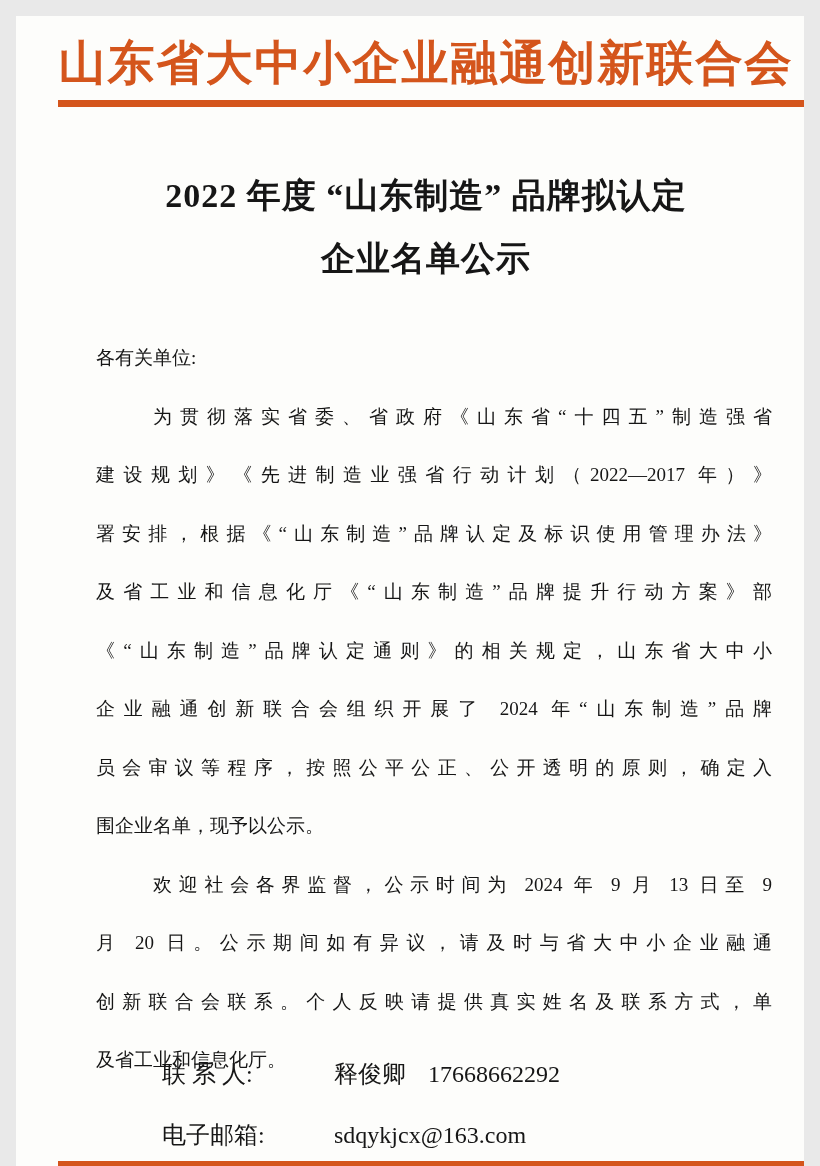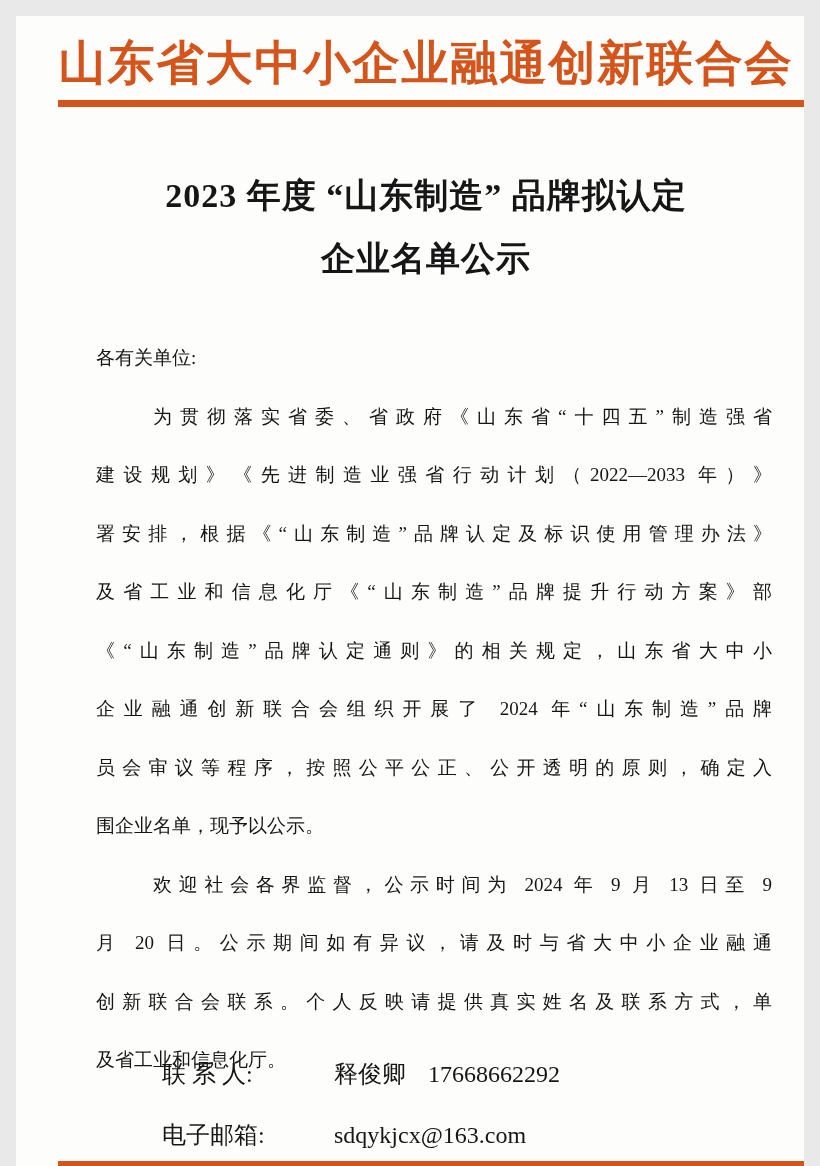--- a/index.html
+++ b/index.html
@@ -63,28 +63,28 @@
 </head>
 <body>
 
 <div class="page">
 
   <div class="org-title">山东省大中小企业融通创新联合会</div>
 
   <div class="rule rule-top"></div>
 
   <div class="doc-title">
-    <div>2023 年度 “山东制造” 品牌拟认定</div>
+    <div>2022 年度 “山东制造” 品牌拟认定</div>
     <div>企业名单公示</div>
   </div>
 
   <div class="body-text">
       <div class="line">各有关单位:</div>
       <div class="line ind jst">为贯彻落实省委、省政府《山东省“十四五”制造强省</div>
-      <div class="line jst">建设规划》《先进制造业强省行动计划（2022—2033 年）》</div>
+      <div class="line jst">建设规划》《先进制造业强省行动计划（2022—2017 年）》</div>
       <div class="line jst">署安排，根据《“山东制造”品牌认定及标识使用管理办法》</div>
       <div class="line jst">及省工业和信息化厅《“山东制造”品牌提升行动方案》部</div>
       <div class="line jst">《“山东制造”品牌认定通则》的相关规定，山东省大中小</div>
       <div class="line jst">企业融通创新联合会组织开展了 2024 年“山东制造”品牌</div>
       <div class="line jst">员会审议等程序，按照公平公正、公开透明的原则，确定入</div>
       <div class="line">围企业名单，现予以公示。</div>
       <div class="line ind jst">欢迎社会各界监督，公示时间为 2024 年 9 月 13 日至 9</div>
       <div class="line jst">月 20 日。公示期间如有异议，请及时与省大中小企业融通</div>
       <div class="line jst">创新联合会联系。个人反映请提供真实姓名及联系方式，单</div>
       <div class="line">及省工业和信息化厅。</div>

